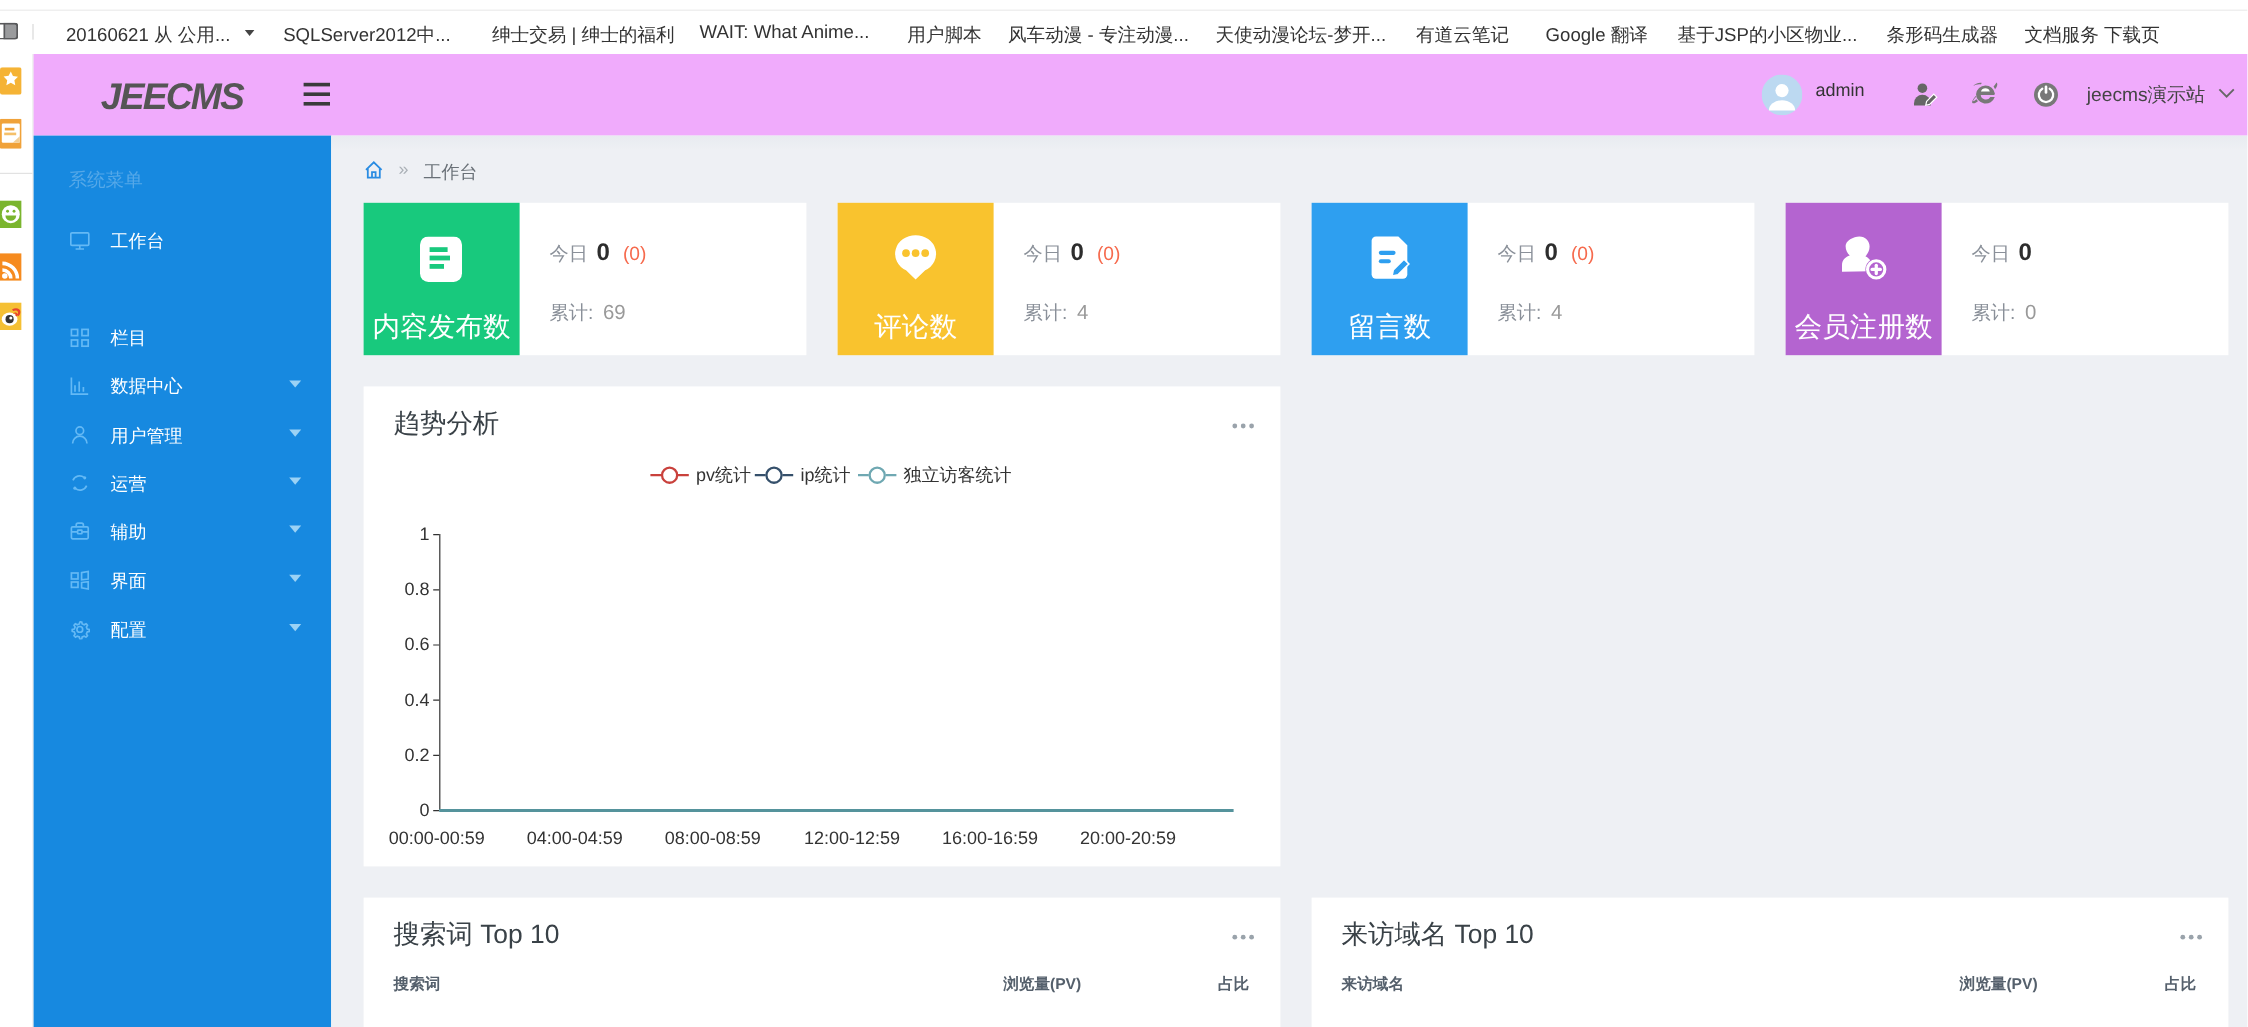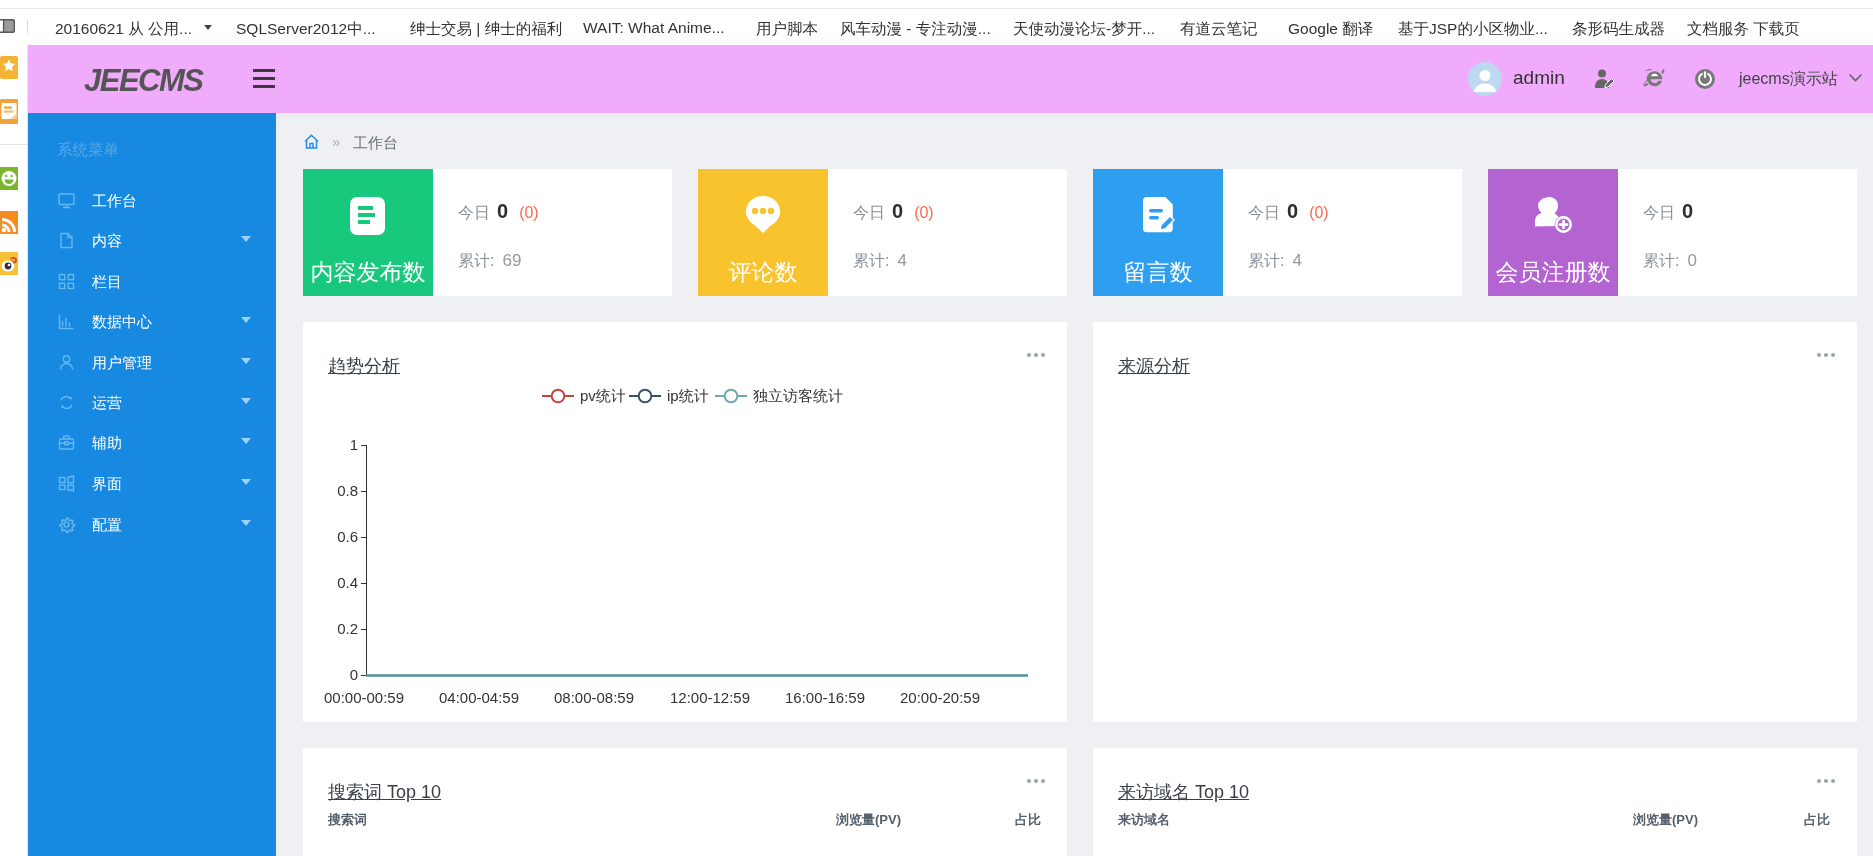--- a/index.html
+++ b/index.html
@@ -36,21 +36,21 @@
 .sq { position:absolute; left:0; top:0; width:130px; height:127px; }
 .sqlabel { position:absolute; left:0; top:88px; width:130px; text-align:center; color:#fff; font-size:23px; }
 .ctoday { position:absolute; left:155px; top:31px; font-size:16px; color:#8a9099; }
 .ctotal { position:absolute; left:155px; top:82px; font-size:16px; color:#8a9099; }
 .cnum { color:#2d2d2d; font-weight:bold; font-size:20px; padding:0 7px; }
 .cpar { color:#f66a4d; font-size:16px; padding-left:4px; }
 .cval { color:#999; font-size:17px; padding-left:8px; }
 
 
 .panel { position:absolute; background:#fff; }
-.ptitle { position:absolute; left:25px; top:32px; font-size:18px; color:#394147;text-decoration:underline; }
+.ptitle { position:absolute; left:25px; top:16px; font-size:22px; color:#394147; }
 .dots { position:absolute; top:31px; width:22px; height:5px; }
 .dots i { display:inline-block; width:4px; height:4px; border-radius:50%; background:#9aa3ab; margin-right:3px; vertical-align:top; }
 .thead { position:absolute; font-size:13px; font-weight:bold; color:#55606c; }
 </style>
 </head>
 <body>
 
 <div class="abs" id="bmbar">
   <div class="abs" style="left:0;top:8px;width:1873px;height:1px;background:#ececec"></div>
   <svg class="abs" style="left:0;top:19px" width="15" height="14" viewBox="0 0 15 14">
@@ -113,21 +113,21 @@
   <div class="abs" id="logo">JEECMS</div>
   <div class="hline" style="top:24px"></div>
   <div class="hline" style="top:32px"></div>
   <div class="hline" style="top:40px"></div>
 
   <svg class="abs" style="left:1440px;top:17px" width="34" height="34" viewBox="0 0 34 34">
     <circle cx="17" cy="17" r="17" fill="#bcd9f1"></circle>
     <circle cx="17" cy="13.5" r="5.5" fill="#fff"></circle>
     <path d="M6 30a11 8.5 0 0 1 22 0z" fill="#fff"></path>
   </svg>
-  <div class="abs" style="left:1485px;top:22px;font-size:19px;color:#333">admin</div>
+  <div class="abs" style="left:1485px;top:22px;font-size:15px;color:#333">admin</div>
 
   <svg class="abs" style="left:1566px;top:24px" width="21" height="20" viewBox="0 0 21 20">
     <circle cx="8" cy="4.5" r="4" fill="#666"></circle>
     <path d="M1 17a7 7 0 0 1 14 0v2H1z" fill="#666"></path>
     <path d="M11.5 15.5l6-6 2.5 2.5-6 6-3.2.7z" fill="#666" stroke="#fff" stroke-width="1"></path>
   </svg>
 
   <svg class="abs" style="left:1614px;top:21px" width="25" height="25" viewBox="0 0 25 25">
     <path d="M12.5 5.2a8 8 0 0 1 7.9 6.8 1 1 0 0 1-1 1.2H8.6a4.3 4.3 0 0 0 8 1.6h3.7a8 8 0 0 1-15.6-2.3 8 8 0 0 1 7.8-7.3z" fill="#787878"></path>
     <path d="M8.8 10.2h7.4a3.9 3.9 0 0 0-7.4 0z" fill="#fff"></path>
@@ -150,30 +150,20 @@
 <div class="abs" id="sidebar">
   <div class="abs" id="sysmenu">系统菜单</div>
   <div class="mitem" style="top:77px">
     <svg class="mico" viewBox="0 0 17 17">
         <g fill="none" stroke="#64b9f5" stroke-width="1.4">
           <rect x="1" y="2" width="15" height="10.5" rx="1"></rect>
           <path d="M8.5 12.5v3M5 15.5h7"></path>
         </g>
       </svg>
     <div class="mtxt">工作台</div>
-  </div>
-  <div class="mitem" style="top:117px">
-    <svg class="mico" viewBox="0 0 17 17">
-        <g fill="none" stroke="#64b9f5" stroke-width="1.4">
-          <path d="M3 1.5h7l4 4v10H3z"></path>
-          <path d="M10 1.5v4h4"></path>
-        </g>
-      </svg>
-    <div class="mtxt">内容</div>
-      <div class="marr"></div>
   </div>
   <div class="mitem" style="top:158px">
     <svg class="mico" viewBox="0 0 17 17">
         <g fill="none" stroke="#64b9f5" stroke-width="1.4">
           <rect x="1.5" y="1.5" width="5.2" height="5.2"></rect>
           <rect x="10.3" y="1.5" width="5.2" height="5.2"></rect>
           <rect x="1.5" y="10.3" width="5.2" height="5.2"></rect>
           <rect x="10.3" y="10.3" width="5.2" height="5.2"></rect>
         </g>
       </svg>
@@ -346,24 +336,20 @@
         <text x="61" y="381">00:00-00:59</text>
         <text x="176" y="381">04:00-04:59</text>
         <text x="291" y="381">08:00-08:59</text>
         <text x="407" y="381">12:00-12:59</text>
         <text x="522" y="381">16:00-16:59</text>
         <text x="637" y="381">20:00-20:59</text>
       </g>
     </svg>
   </div>
 
-  <div class="panel" style="left:817px;top:209px;width:764px;height:400px">
-    <div class="ptitle">来源分析</div>
-    <div class="dots" style="left:724px"><i></i><i></i><i></i></div>
-  </div>
 
   <div class="panel" style="left:27px;top:635px;width:764px;height:221px">
     <div class="ptitle">搜索词 Top 10</div>
     <div class="dots" style="left:724px"><i></i><i></i><i></i></div>
     <div class="thead" style="left:25px;top:63px">搜索词</div>
     <div class="thead" style="left:498px;top:63px;width:100px;text-align:right">浏览量(PV)</div>
     <div class="thead" style="left:658px;top:63px;width:80px;text-align:right">占比</div>
   </div>
 
   <div class="panel" style="left:817px;top:635px;width:764px;height:221px">

